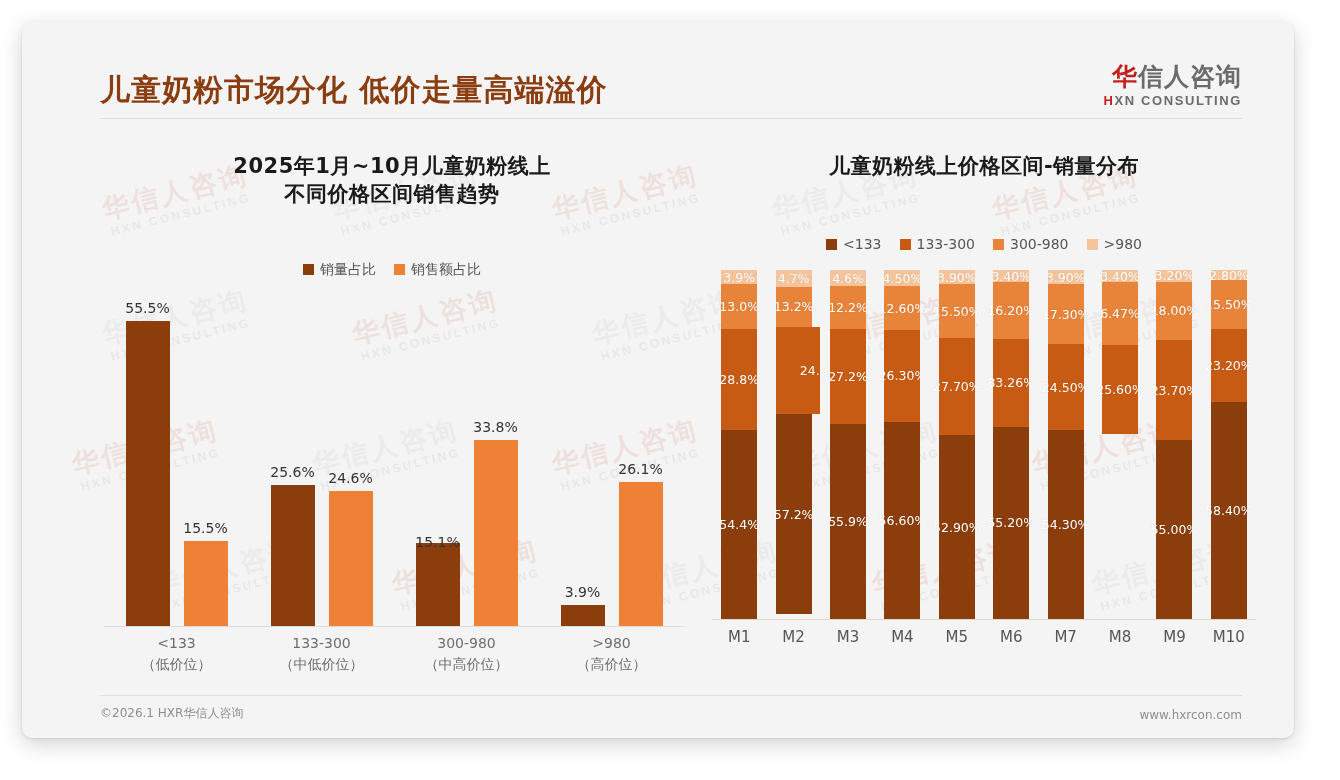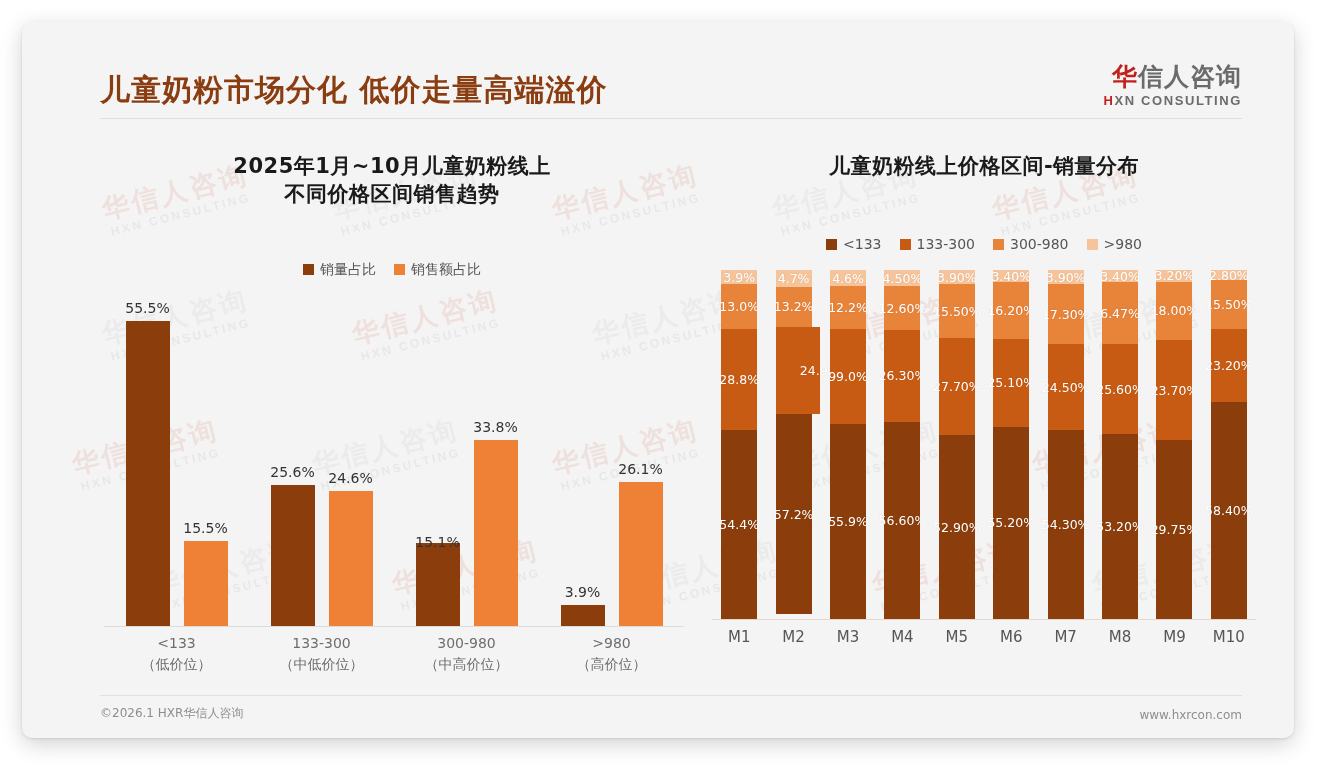--- a/index.html
+++ b/index.html
@@ -342,21 +342,21 @@
             </div>
             <div class="stack-col">
               <div class="stack">
                 <div class="seg" style="background: rgb(246, 196, 155); height: 16.1px;">
                   <span class="seg-lab">4.6%</span>
                 </div>
                 <div class="seg" style="background: rgb(232, 131, 58); height: 42.7px;">
                   <span class="seg-lab">12.2%</span>
                 </div>
                 <div class="seg" style="background: rgb(199, 91, 20); height: 95.2px;">
-                  <span class="seg-lab">99.0%</span>
+                  <span class="seg-lab">27.2%</span>
                 </div>
                 <div class="seg" style="background: rgb(139, 62, 12); height: 195.65px;">
                   <span class="seg-lab">55.9%</span>
                 </div>
               </div>
             </div>
             <div class="stack-col">
               <div class="stack">
                 <div class="seg" style="background: rgb(246, 196, 155); height: 15.75px;">
                   <span class="seg-lab">4.50%</span>
@@ -390,21 +390,21 @@
             </div>
             <div class="stack-col">
               <div class="stack">
                 <div class="seg" style="background: rgb(246, 196, 155); height: 11.9px;">
                   <span class="seg-lab">3.40%</span>
                 </div>
                 <div class="seg" style="background: rgb(232, 131, 58); height: 56.7px;">
                   <span class="seg-lab">16.20%</span>
                 </div>
                 <div class="seg" style="background: rgb(199, 91, 20); height: 87.85px;">
-                  <span class="seg-lab">25.10%</span>
+                  <span class="seg-lab">83.26%</span>
                 </div>
                 <div class="seg" style="background: rgb(139, 62, 12); height: 193.2px;">
                   <span class="seg-lab">55.20%</span>
                 </div>
               </div>
             </div>
             <div class="stack-col">
               <div class="stack">
                 <div class="seg" style="background: rgb(246, 196, 155); height: 13.65px;">
                   <span class="seg-lab">3.90%</span>
@@ -424,38 +424,35 @@
               <div class="stack">
                 <div class="seg" style="background: rgb(246, 196, 155); height: 11.9px;">
                   <span class="seg-lab">3.40%</span>
                 </div>
                 <div class="seg" style="background: rgb(232, 131, 58); height: 62.3px;">
                   <span class="seg-lab">6.47%</span>
                 </div>
                 <div class="seg" style="background: rgb(199, 91, 20); height: 89.6px;">
                   <span class="seg-lab">25.60%</span>
                 </div>
-                <div class="seg" style="background: rgb(139, 62, 12); height: 186.2px;">
-                  <span class="seg-lab">53.20%</span>
-                </div>
               </div>
             </div>
             <div class="stack-col">
               <div class="stack">
                 <div class="seg" style="background: rgb(246, 196, 155); height: 11.2px;">
                   <span class="seg-lab">3.20%</span>
                 </div>
                 <div class="seg" style="background: rgb(232, 131, 58); height: 63px;">
                   <span class="seg-lab">18.00%</span>
                 </div>
                 <div class="seg" style="background: rgb(199, 91, 20); height: 107px;">
                   <span class="seg-lab">23.70%</span>
                 </div>
                 <div class="seg" style="background: rgb(139, 62, 12); height: 192.5px;">
-                  <span class="seg-lab">29.75%</span>
+                  <span class="seg-lab">55.00%</span>
                 </div>
               </div>
             </div>
             <div class="stack-col">
               <div class="stack">
                 <div class="seg" style="background: rgb(246, 196, 155); height: 9.8px;">
                   <span class="seg-lab">2.80%</span>
                 </div>
                 <div class="seg" style="background: rgb(232, 131, 58); height: 54.25px;">
                   <span class="seg-lab">15.50%</span>

